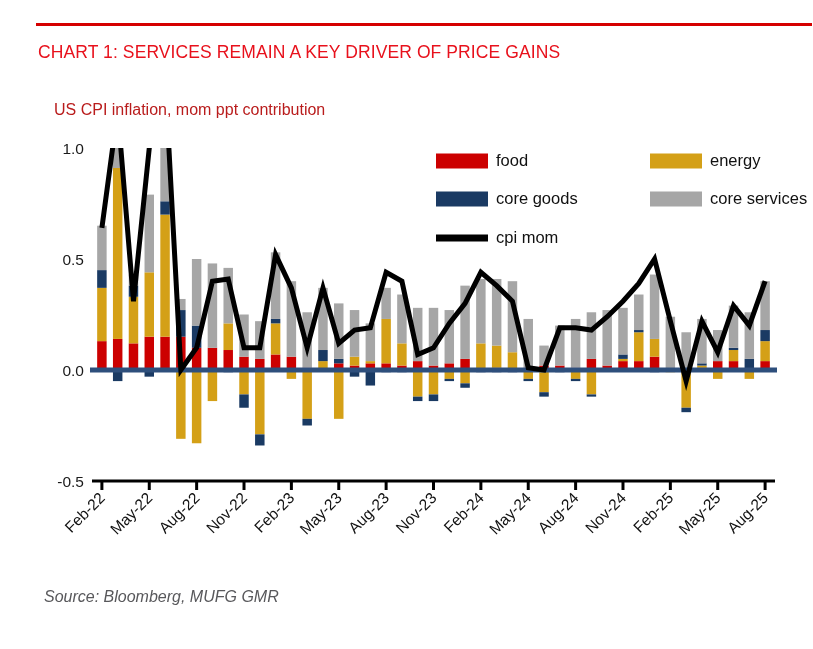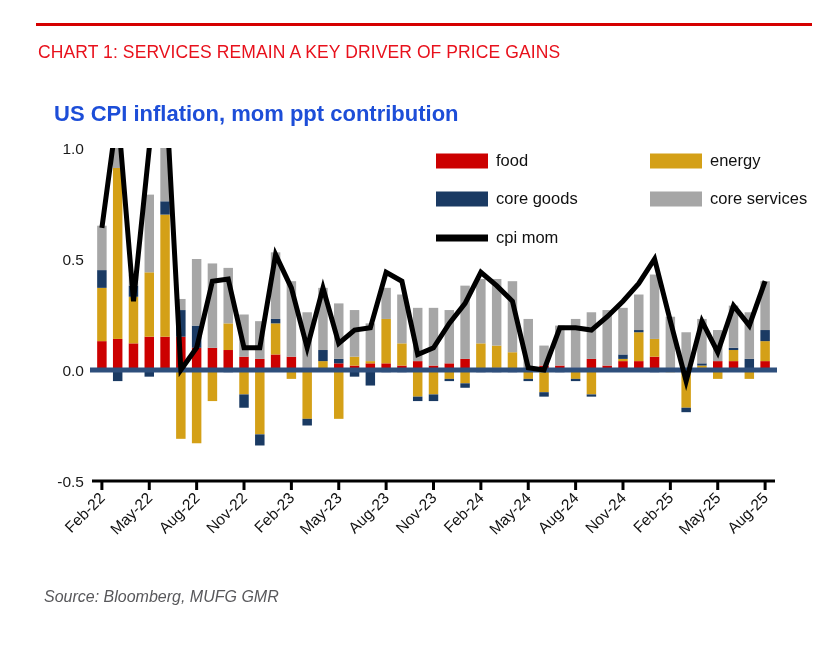--- a/index.html
+++ b/index.html
@@ -30,24 +30,23 @@
     left: 22px; top: 42px;
     font-size: 17.5px;
     font-weight: 400;
     color: #E8111C;
     letter-spacing: 0.1px;
     white-space: nowrap;
   }
   .axis-subtitle {
     position: absolute;
     left: 38px; top: 101px;
-    font-size: 22px;
-    color: #1d4ed8;
+    font-size: 16px;
+    color: #b91c1c;
     white-space: nowrap;
-    font-weight: bold;
   }
   .source-note {
     position: absolute;
     left: 28px; top: 588px;
     font-size: 16px;
     font-style: italic;
     color: #58585B;
     white-space: nowrap;
     text-align: right;
   }

